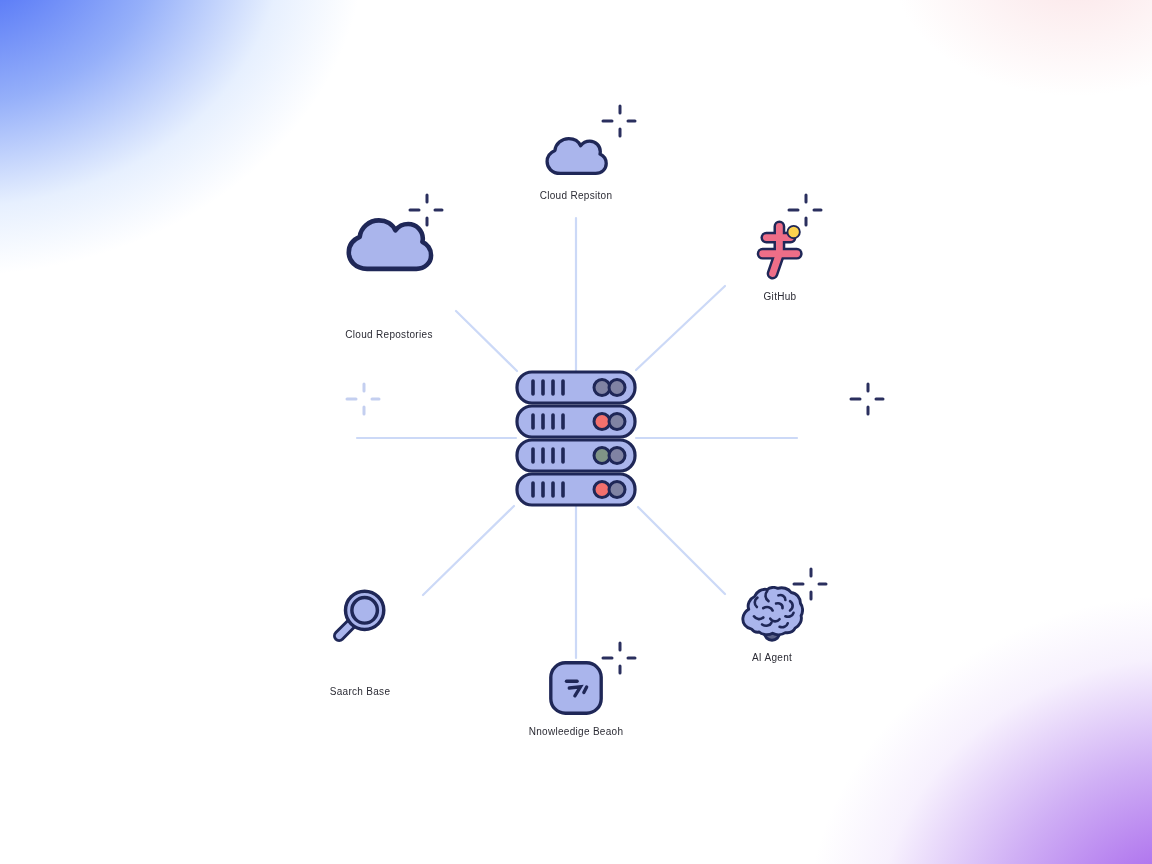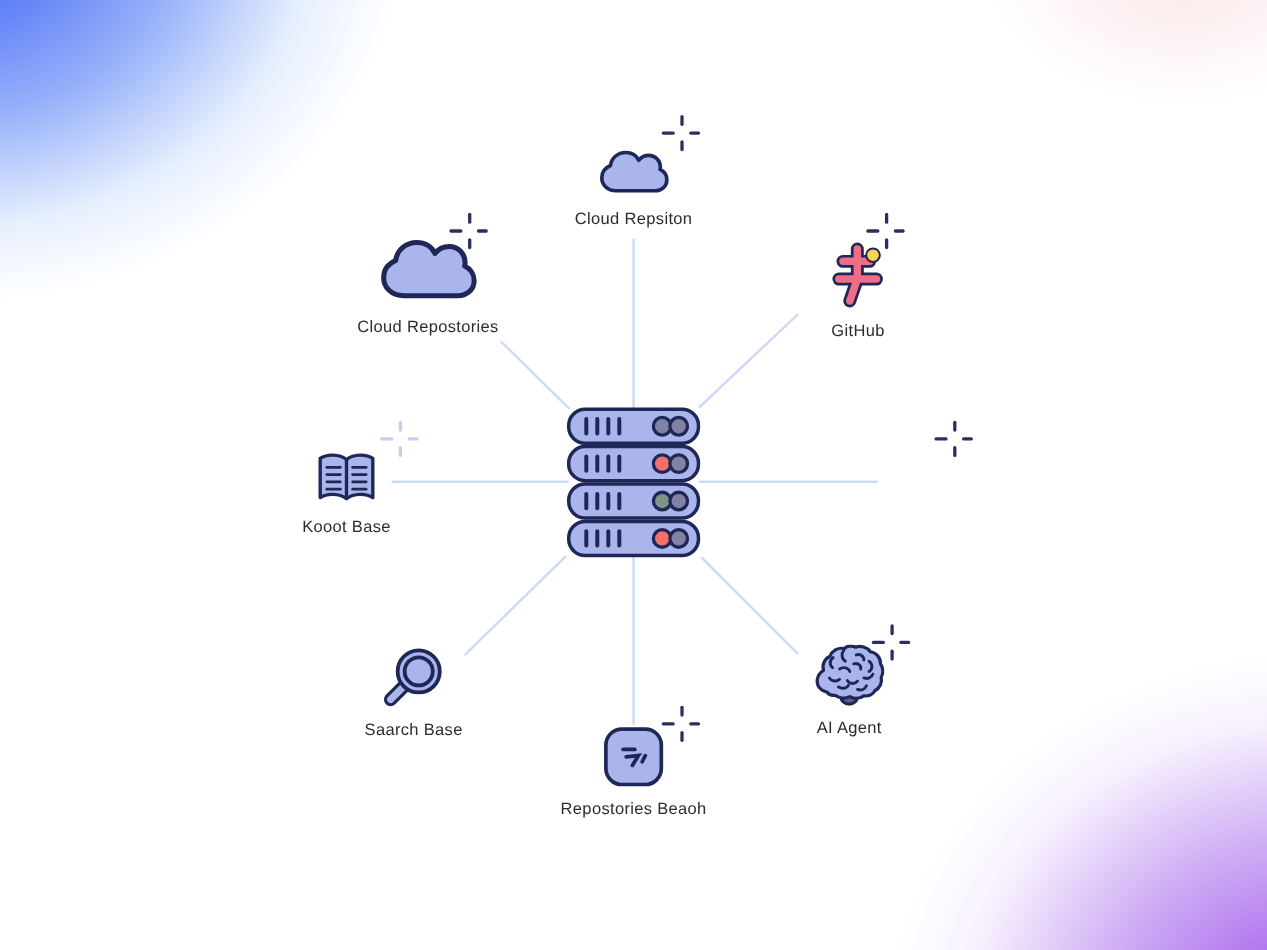--- a/index.html
+++ b/index.html
@@ -10,21 +10,21 @@
       radial-gradient(ellipse 520px 430px at -40px -60px, rgba(47,85,245,0.96) 0%, rgba(62,110,245,0.55) 38%, rgba(120,170,250,0.18) 62%, rgba(255,255,255,0) 78%),
       radial-gradient(ellipse 480px 420px at 1190px 930px, rgba(148,66,232,0.95) 0%, rgba(160,95,235,0.5) 40%, rgba(200,160,245,0.15) 65%, rgba(255,255,255,0) 80%),
       radial-gradient(ellipse 260px 180px at 1075px -30px, rgba(250,225,228,0.85) 0%, rgba(250,235,238,0) 70%),
       #ffffff;
   }
   .stage{position:absolute;inset:0;}
   svg.connectors{position:absolute;left:0;top:0;}
   .node{position:absolute;width:220px;display:flex;flex-direction:column;align-items:center;}
   .node .icon{display:block;}
   .label{
-    margin-top:6px;font-size:15px;font-weight:500;color:#2b2b34;
+    margin-top:6px;font-size:10px;font-weight:500;color:#2b2b34;
     letter-spacing:0.3px;white-space:nowrap;text-align:center;
   }
   .sparkle{position:absolute;width:38px;height:34px;}
   .server{position:absolute;left:515px;top:370px;}
 </style>
 </head>
 <body>
 
 <div class="stage">
 
@@ -82,21 +82,21 @@
 
   <div class="node" style="left:466px;top:134px;">
     <span class="icon">
       <svg width="66" height="46" viewBox="0 0 100 70">
         <path d="M26 60 C13 60 6 51 6 42 C6 34 11 28 18 25 C19 15 28 7 39 7 C47 7 54 11 57 18 C60 14 65 11 71 11 C80 11 87 18 87 27 C87 28 86.8 29.3 86.5 30.5 C92 33 96 38.5 96 45 C96 53.5 89 60 80 60 Z" fill="#aab5ec" stroke="#1f2757" stroke-width="5" stroke-linejoin="round"></path>
       </svg>
     </span>
     <span class="label">Cloud Repsiton</span>
   </div>
 
-  <div class="node" style="left:279px;top:214px;">
+  <div class="node" style="left:279px;top:214px;gap:41px;">
     <span class="icon">
       <svg width="96" height="64" viewBox="0 0 100 70">
         <path d="M26 60 C13 60 6 51 6 42 C6 34 11 28 18 25 C19 15 28 7 39 7 C47 7 54 11 57 18 C60 14 65 11 71 11 C80 11 87 18 87 27 C87 28 86.8 29.3 86.5 30.5 C92 33 96 38.5 96 45 C96 53.5 89 60 80 60 Z" fill="#aab5ec" stroke="#1f2757" stroke-width="5" stroke-linejoin="round"></path>
       </svg>
     </span>
     <span class="label">Cloud Repostories</span>
   </div>
 
   <div class="node" style="left:670px;top:219px;">
     <span class="icon">
@@ -110,42 +110,23 @@
           <line x1="23" y1="30" x2="62" y2="30"></line>
           <line x1="17" y1="56" x2="72" y2="56"></line>
           <path d="M44 12 L44 56 L33 88"></path>
         </g>
         <circle cx="67" cy="21" r="10" fill="#fcd24e" stroke="#1f2757" stroke-width="3"></circle>
       </svg>
     </span>
     <span class="label">GitHub</span>
   </div>
 
-  <div class="node" style="left:205px;top:410px;">
-    <span class="icon">
-      <svg width="56" height="50" viewBox="0 0 110 96">
-        <path d="M55 14 C42 4 20 4 8 12 L8 82 C20 74 42 74 55 84 C68 74 90 74 102 82 L102 12 C90 4 68 4 55 14 Z" fill="#aab5ec" stroke="#1f2757" stroke-width="6" stroke-linejoin="round"></path>
-        <line x1="55" y1="14" x2="55" y2="84" stroke="#1f2757" stroke-width="6"></line>
-        <g stroke="#1f2757" stroke-width="5" stroke-linecap="round">
-          <line x1="20" y1="28" x2="44" y2="28"></line>
-            <line x1="20" y1="41" x2="44" y2="41"></line>
-          <line x1="20" y1="54" x2="44" y2="54"></line>
-            <line x1="20" y1="67" x2="44" y2="67"></line>
-          <line x1="66" y1="28" x2="90" y2="28"></line>
-            <line x1="66" y1="41" x2="90" y2="41"></line>
-          <line x1="66" y1="54" x2="90" y2="54"></line>
-            <line x1="66" y1="67" x2="90" y2="67"></line>
-        </g>
-      </svg>
-    </span>
-    <span class="label">Kooot Base</span>
-  </div>
-
-
-  <div class="node" style="left:266px;top:586px;">
+
+
+  <div class="node" style="left:250px;top:586px;gap:32px;">
     <span class="icon">
       <svg width="58" height="58" viewBox="0 0 100 100">
         <line x1="34" y1="66" x2="14" y2="86" stroke="#1f2757" stroke-width="21" stroke-linecap="round"></line>
         <line x1="34" y1="66" x2="14" y2="86" stroke="#aab5ec" stroke-width="11" stroke-linecap="round"></line>
         <circle cx="58" cy="42" r="33" fill="#aab5ec" stroke="#1f2757" stroke-width="6"></circle>
         <circle cx="58" cy="42" r="22" fill="#aab5ec" stroke="#1f2757" stroke-width="6"></circle>
       </svg>
     </span>
     <span class="label">Saarch Base</span>
   </div>
@@ -154,21 +135,21 @@
     <span class="icon">
       <svg width="56" height="56" viewBox="0 0 100 100">
         <rect x="5" y="5" width="90" height="90" rx="26" fill="#aab5ec" stroke="#1f2757" stroke-width="6"></rect>
         <g stroke="#1f2757" stroke-width="6" stroke-linecap="round" fill="none">
           <line x1="33" y1="38" x2="52" y2="38"></line>
           <path d="M38 50 L58 48 L48 64"></path>
           <line x1="64" y1="58" x2="69" y2="48"></line>
         </g>
       </svg>
     </span>
-    <span class="label">Repostories Beaoh</span>
+    <span class="label">Nnowleedige Beaoh</span>
   </div>
 
   <div class="node" style="left:662px;top:586px;align-items:center;">
     <span class="icon">
       <svg width="64" height="56" viewBox="0 0 110 96">
         <path d="M42 80 C42 88 48 93 55 93 C62 93 68 88 68 80 Z" fill="#5c6287" stroke="#1f2757" stroke-width="5"></path>
         <path d="M20 74 C10 72 4 64 5 55 C6 48 10 43 15 40 C12 32 16 22 25 18 C28 10 37 4 47 6 C51 2 59 1 65 4 C73 1 83 4 88 11 C97 12 104 20 104 30 C108 35 109 44 105 51 C107 59 103 68 95 72 C92 78 85 81 78 80 C72 84 63 85 56 81 C49 85 38 84 33 79 C28 80 23 78 20 74 Z" fill="#aab5ec" stroke="#1f2757" stroke-width="5" stroke-linejoin="round"></path>
         <g stroke="#1f2757" stroke-width="4.5" stroke-linecap="round" fill="none">
           <path d="M30 20 C24 24 24 32 29 36"></path>
           <path d="M47 8 C42 14 43 22 49 26"></path>

